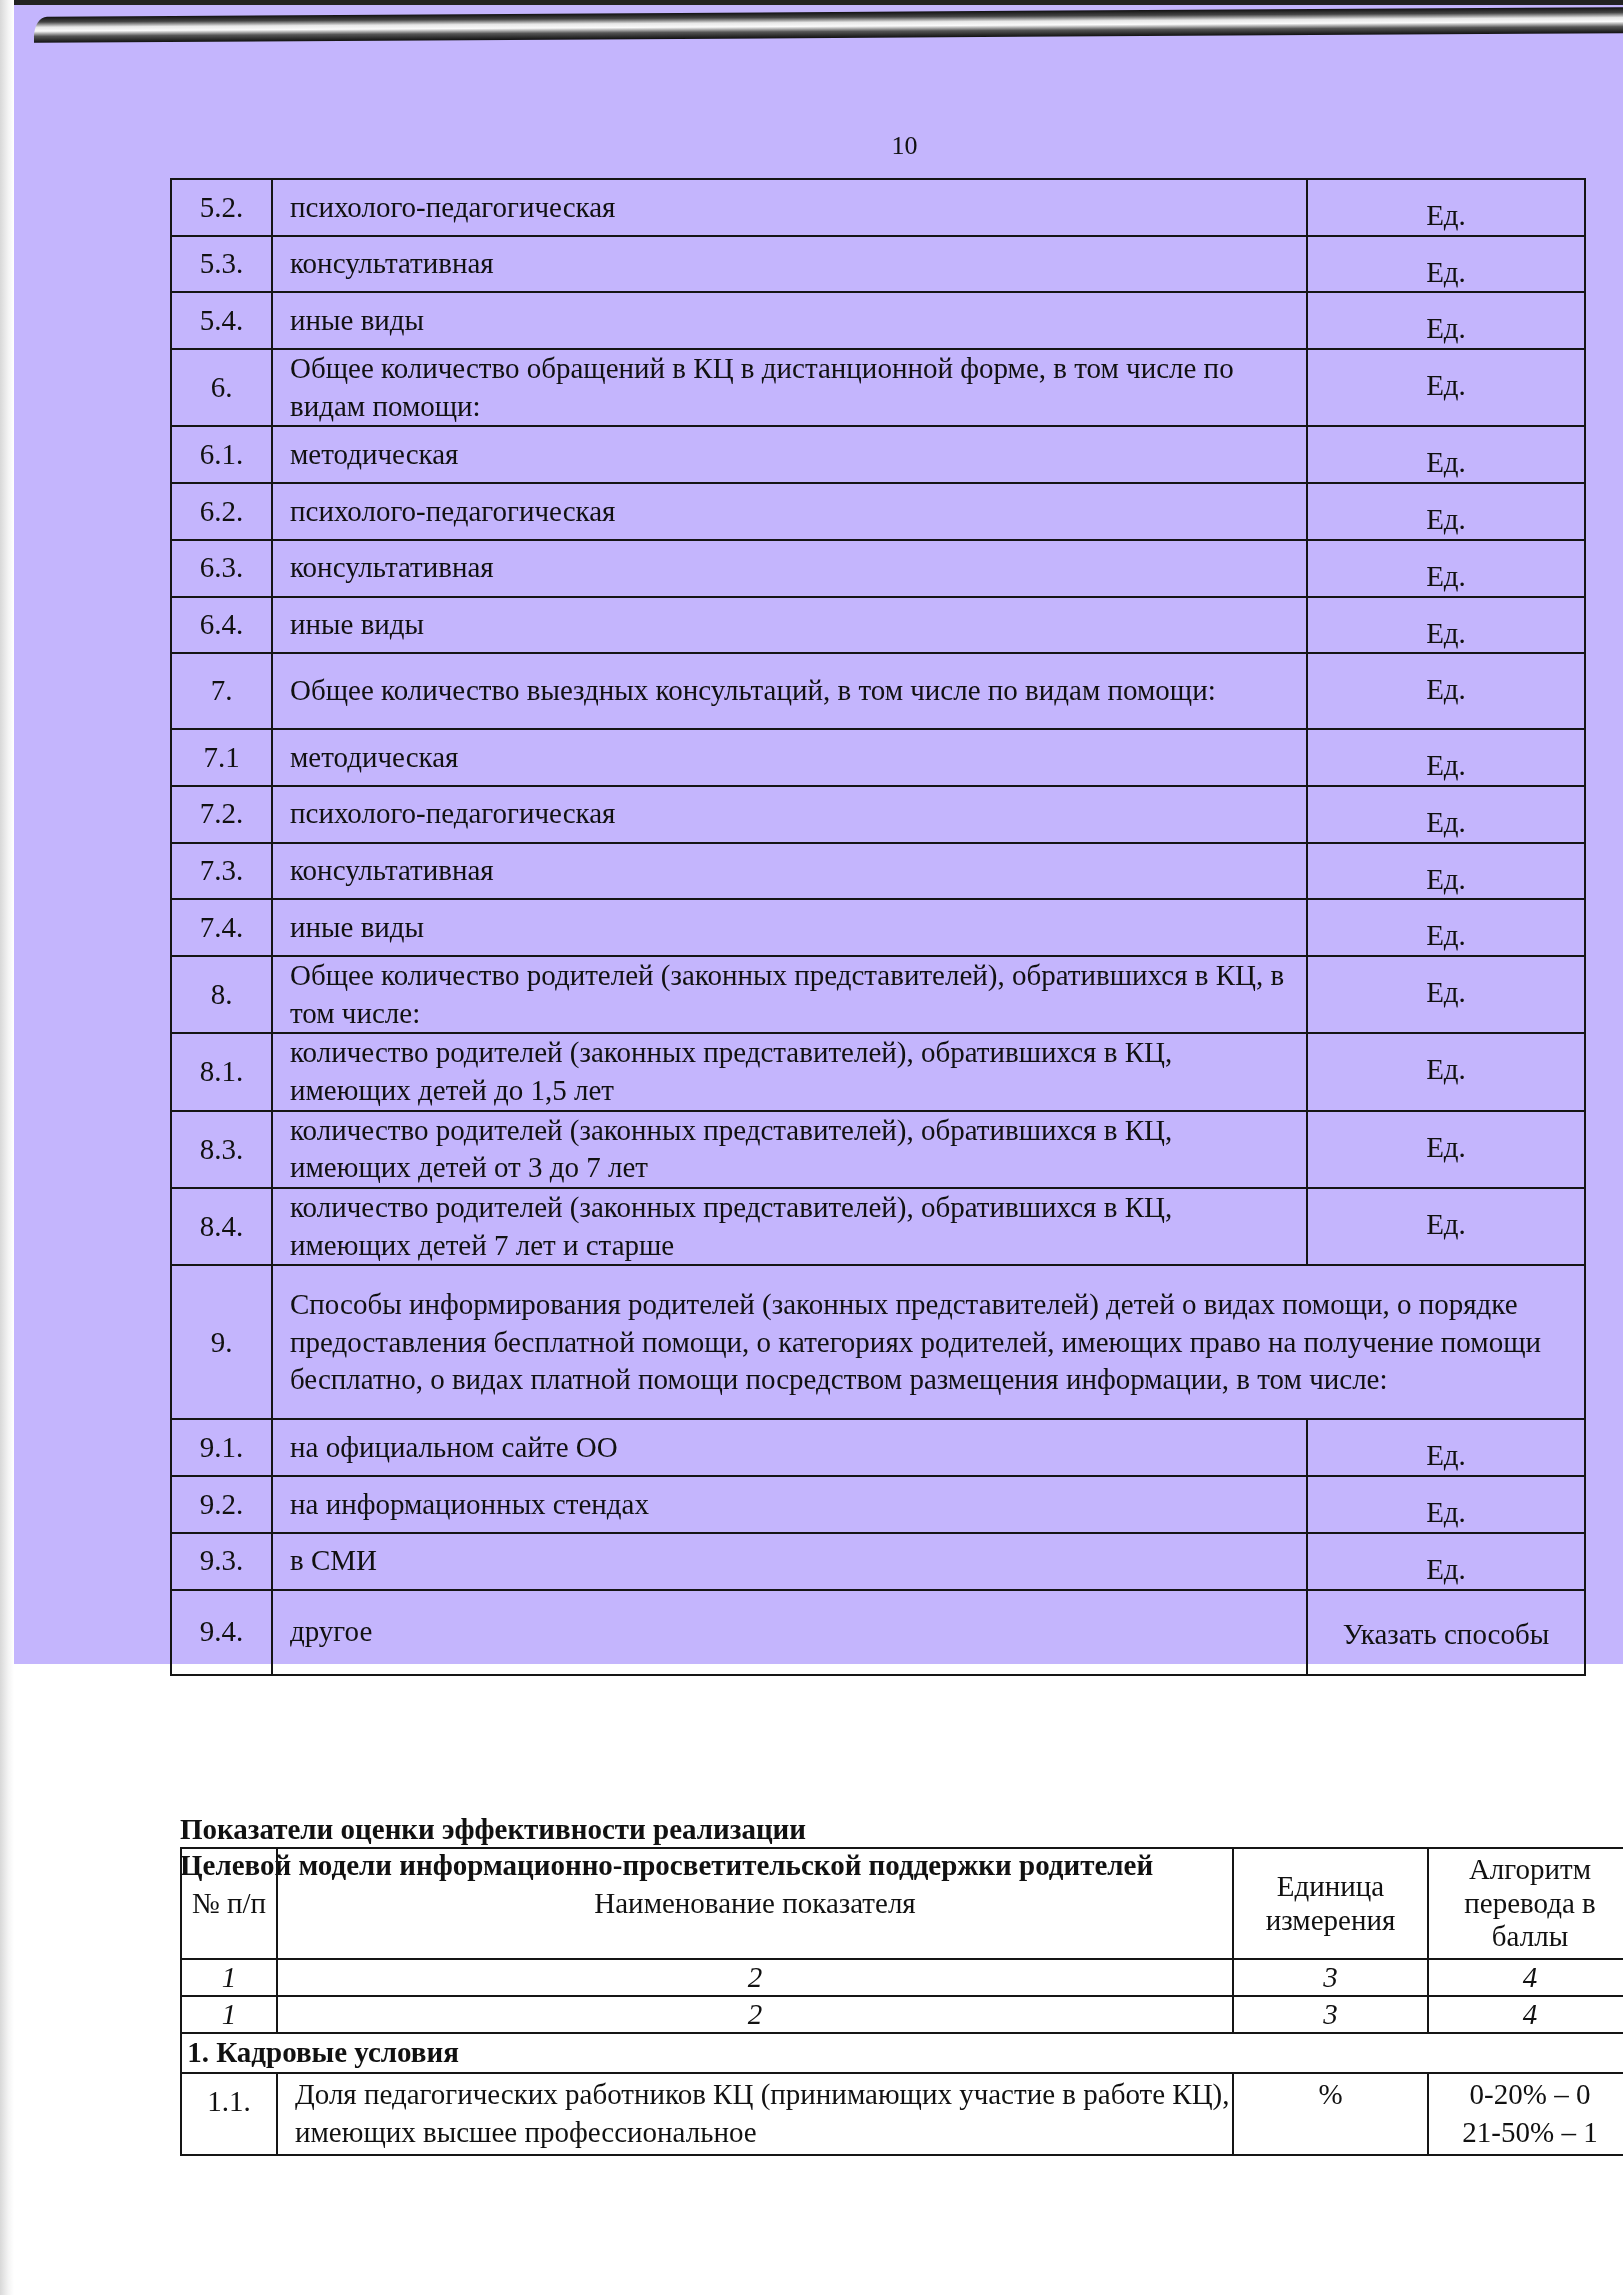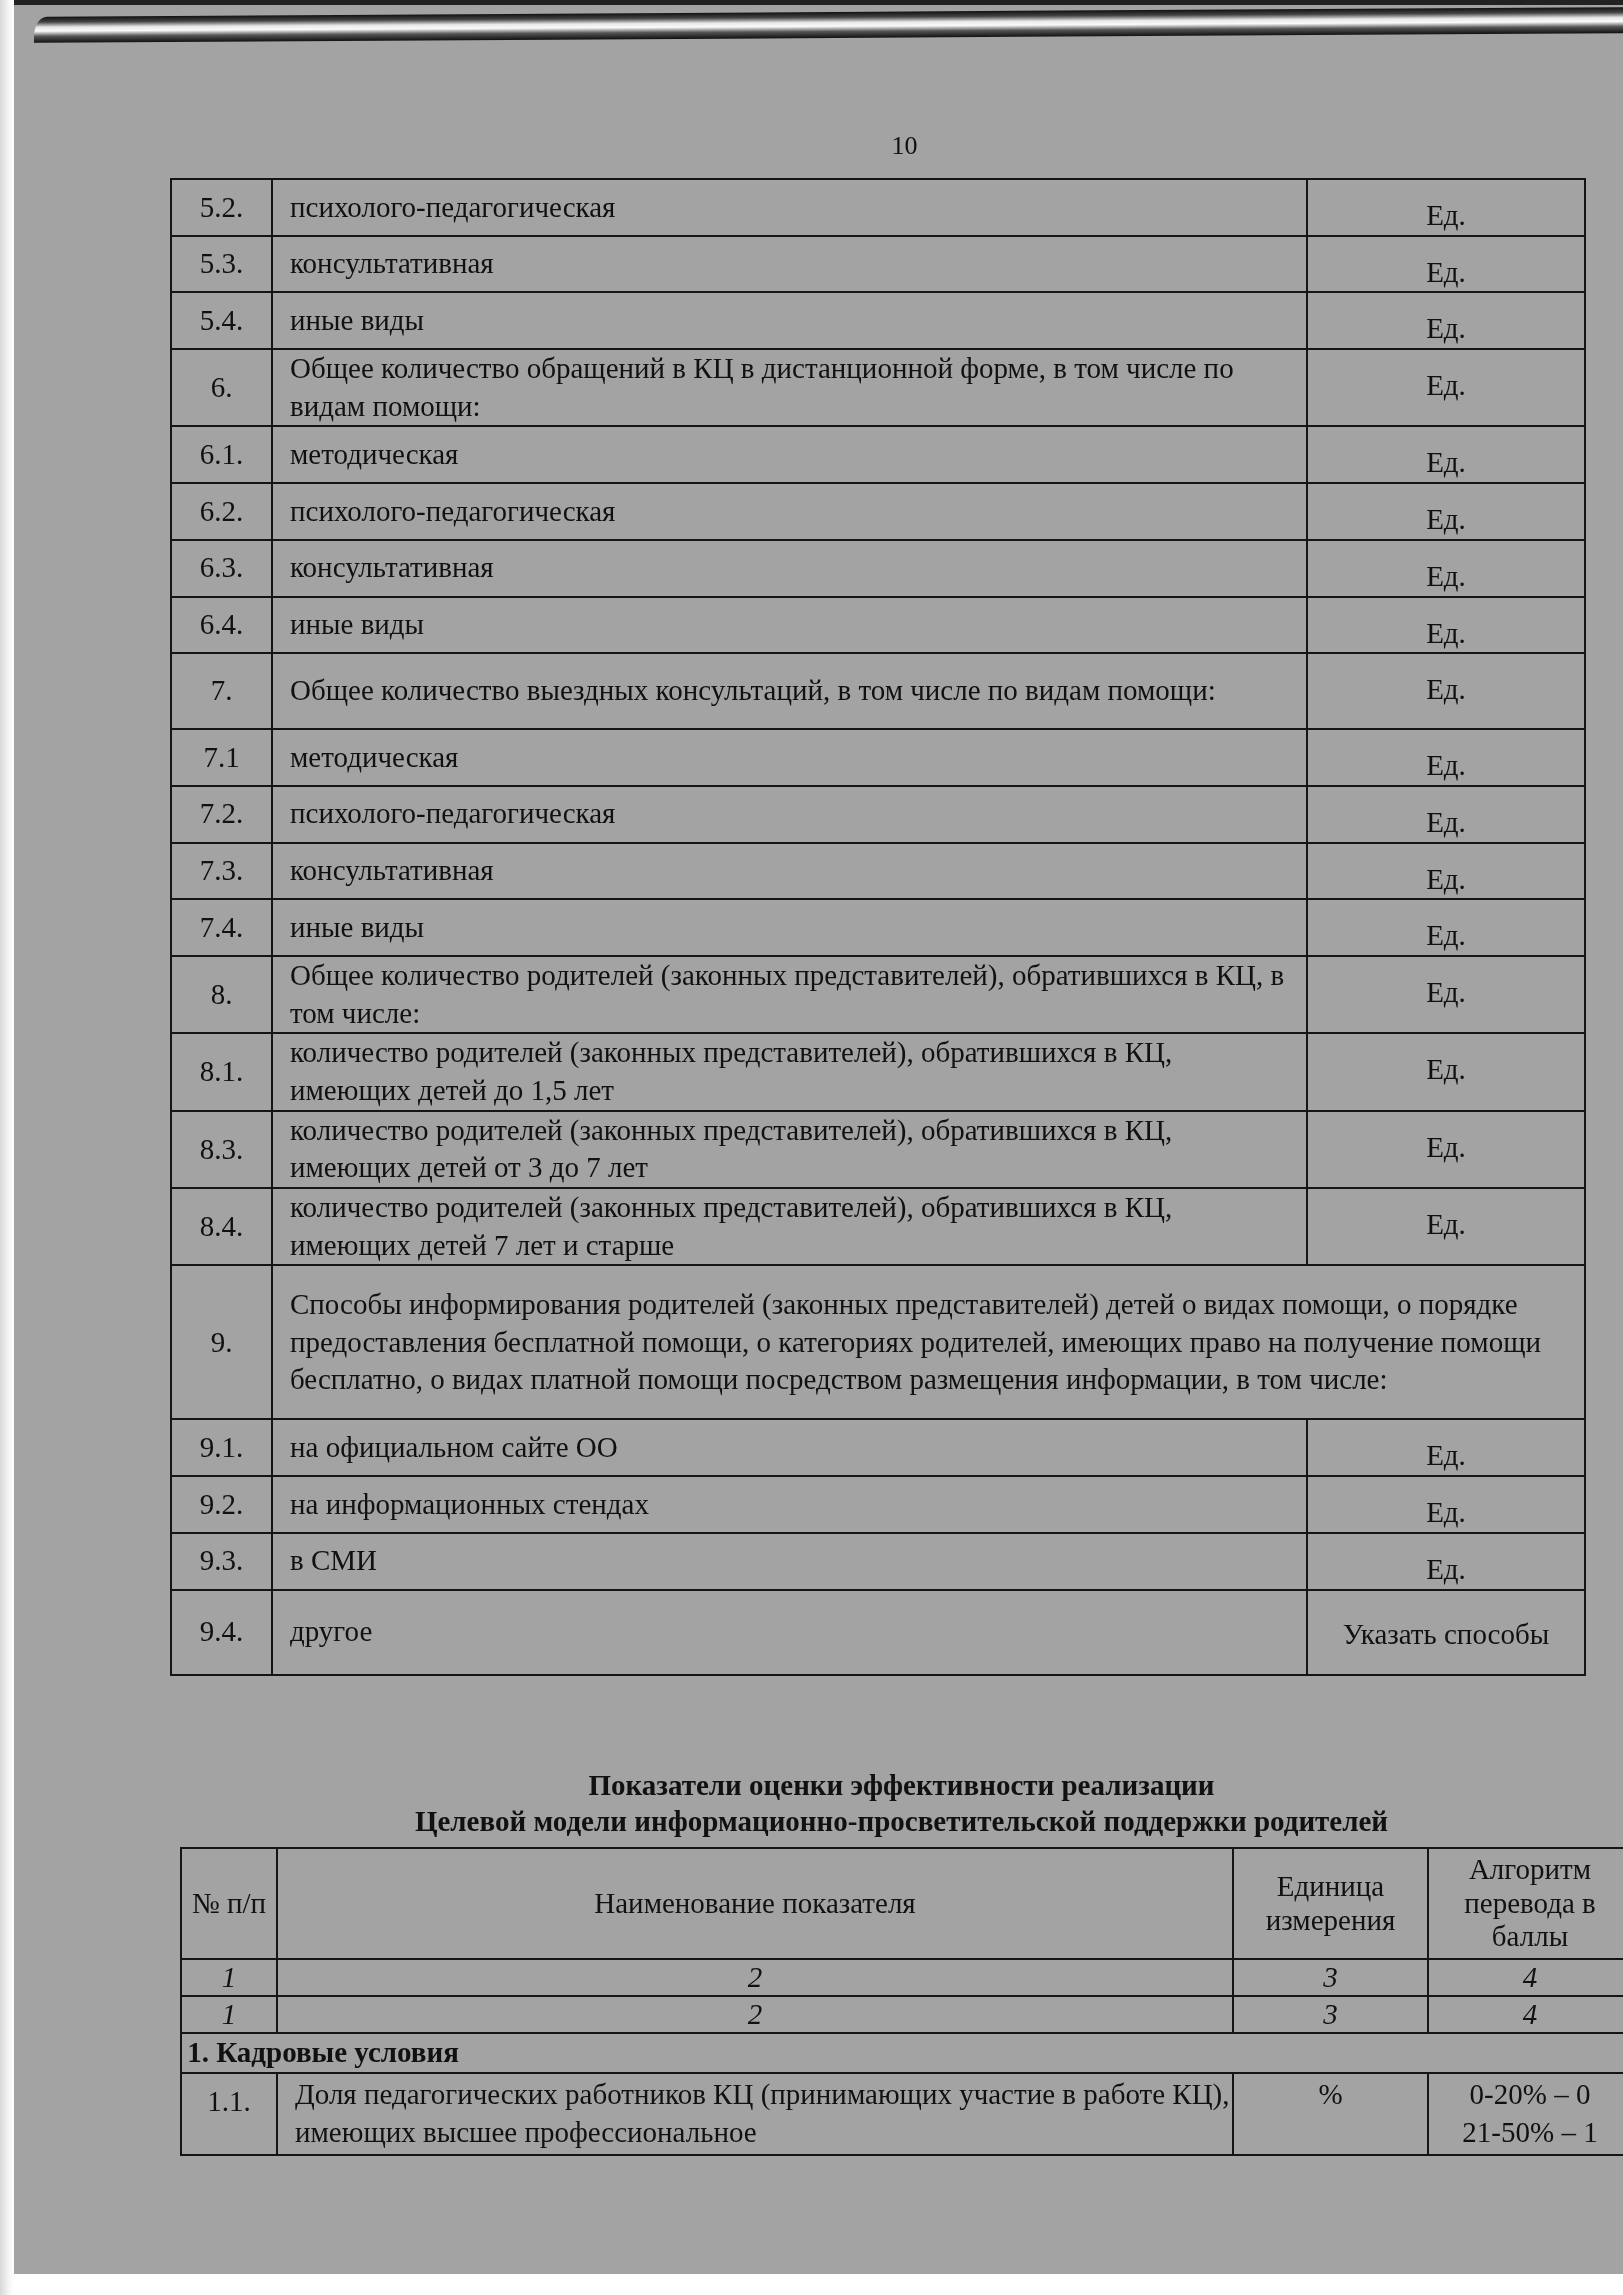--- a/index.html
+++ b/index.html
@@ -7,22 +7,22 @@
       width: 1623px;
       height: 2295px;
       background: #ffffff;
       overflow: hidden;
       font-family: "Liberation Serif", "DejaVu Serif", serif;
       color: #111111;
     }
     .page {
       position: relative;
       width: 1623px;
-      height: 2274px;
-      background: #a3a3a3;
+      height: 1664px;
+      background: #c4b5fd;
     }
     
     .scan-left-edge {
       position: absolute; left: 0; top: 0; width: 14.4px; height: 2295px;
       background: linear-gradient(to right, #d8d8d8, #f4f4f4 60%, #ffffff);
     }
     .scan-top-bar {
       position: absolute; left: 34px; top: 11.8px; width: 1589px; height: 26px;
       background: linear-gradient(to bottom, #111 0%, #444 20%, #e8e8e8 40%, #fafafa 55%, #555 75%, #111 100%);
       border-top-left-radius: 13px 19.6px;
@@ -64,23 +64,23 @@
     #table-upper td.wide { padding: 2.6px 11.8px 2.6px 17px; margin-left: 8px; }
     #table-upper tr.h1 td { height: 56px; }
     #table-upper tr.h2 td { height: 76px; }
     #table-upper tr.h4 td { height: 154px; }
     #table-upper tr.h2b td { height: 85px; }
 
     
     .heading {
       position: absolute;
       left: 180px; width: 1443px;
-      text-align: center;
       font-weight: bold;
       font-size: 29px;
+      margin-top: 44px;
     }
     #heading-line1 { top: 1769px; }
     #heading-line2 { top: 1805px; }
 
     
     #table-lower {
       left: 180px; top: 1847px; width: 1450px;
       font-size: 29px;
     }
     #table-lower col.l-num { width: 96px; }

